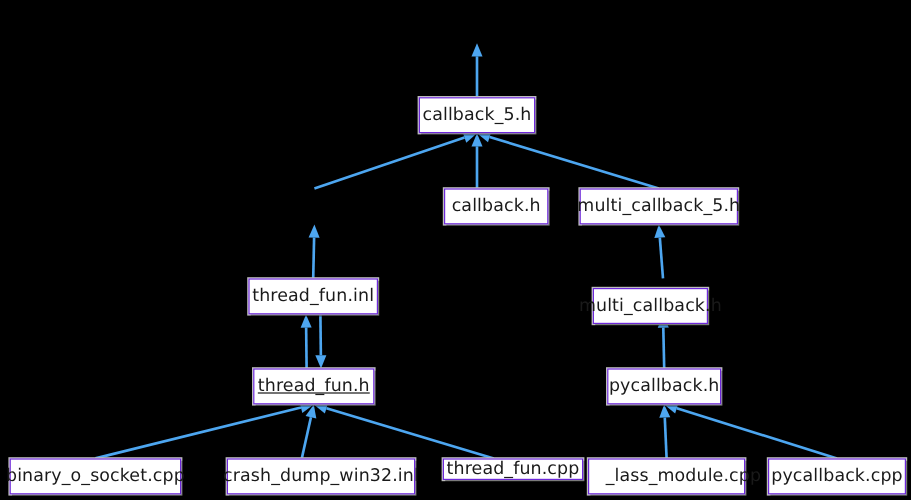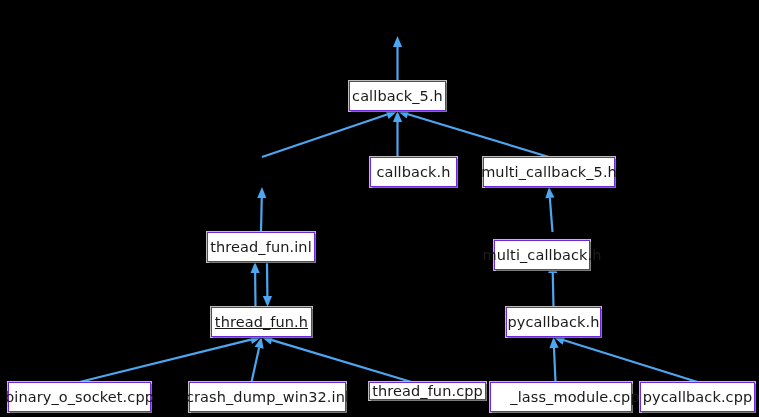--- a/index.html
+++ b/index.html
@@ -115,19 +115,19 @@
     </div>
     <div class="node" style="left: 8px; top: 382px; width: 143px; height: 30px;">
       <span class="node-label">binary_o_socket.cpp</span>
     </div>
     <div class="node" style="left: 189px; top: 382px; width: 157px; height: 30px;">
       <span class="node-label">crash_dump_win32.inl</span>
     </div>
     <div class="node" style="left: 353px; top: 382px; width: 117px; height: 18px; margin-left: 16px;">
       <span class="node-label">thread_fun.cpp</span>
     </div>
-    <div class="node" style="left: 490px; top: 382px; width: 142px; height: 30px; padding-left: 28px;">
+    <div class="node" style="left: 490px; top: 382px; width: 131px; height: 30px; padding-left: 28px;">
       <span class="node-label">_lass_module.cpp</span>
     </div>
     <div class="node" style="left: 640px; top: 382px; width: 115px; height: 30px;">
       <span class="node-label">pycallback.cpp</span>
     </div>
   </div>
 
 </body></html>

